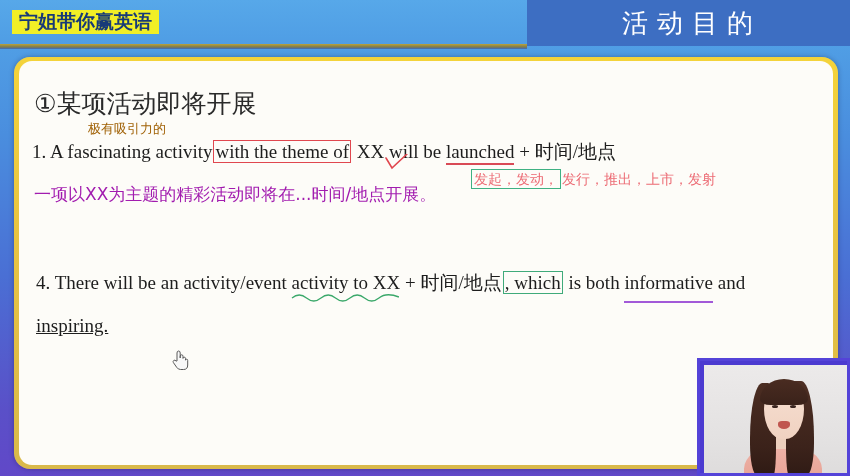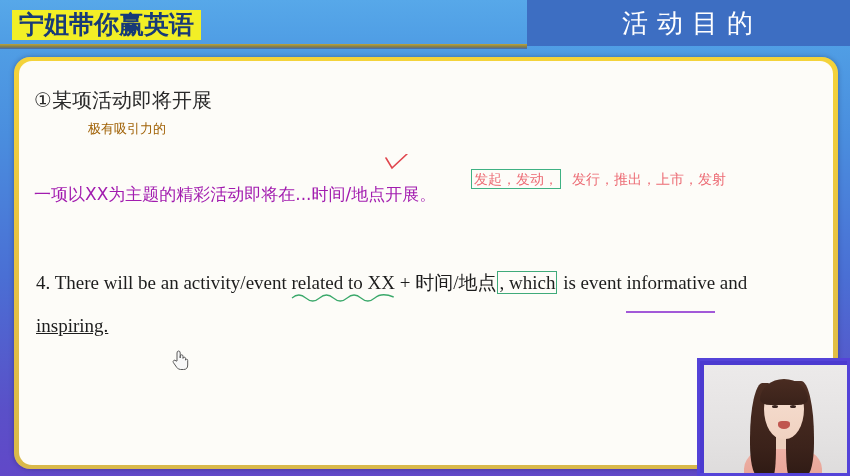--- a/index.html
+++ b/index.html
@@ -48,21 +48,21 @@
   }
   .brand-chip {
     position: absolute;
     left: 12px; top: 10px;
     background: #f2ef26;
     padding: 2px 7px 3px 7px;
     line-height: 1;
   }
   .brand-chip span {
     font-family: "DejaVu Sans", sans-serif;
-    font-size: 25px;
+    font-size: 19px;
     font-weight: bold;
     color: #173a78;
     letter-spacing: 0px;
     white-space: nowrap;
   }
   .header-title {
     position: absolute;
     left: 527px; top: 0;
     width: 289px; height: 46px;
     display: flex;
@@ -99,21 +99,21 @@
     inset: 0;
     overflow: hidden;
     border-radius: 13px;
   }
 
   
   .heading-cn {
     position: absolute;
     left: 15px; top: 26px;
     font-family: "DejaVu Sans", sans-serif;
-    font-size: 20px;
+    font-size: 25px;
     color: #2a2a2a;
     white-space: nowrap;
   }
 
   .hint-green {
     position: absolute;
     left: 69px; top: 59px;
     font-family: "DejaVu Sans", sans-serif;
     font-size: 13px;
     color: #a16207;
@@ -151,21 +151,21 @@
     border: 1.6px solid #3faa7a;
     padding: 0 1px;
     margin: 4px 1px;
   }
   .ul-red {
     border-bottom: 2px solid #d94a56;
     padding-bottom: 1px;
   }
   .ul-purple {
     border-bottom: 2px solid #a259d8;
-    padding-bottom: 18px;
+    padding-bottom: 8px;
   }
   .ul-green-wave {
     position: relative;
   }
   .ul-green-wave svg {
     position: absolute;
     left: 0; bottom: -8px;
     width: 100%;
     height: 9px;
     overflow: visible;
@@ -181,21 +181,21 @@
     position: absolute;
     left: 452px; top: 110px;
     font-family: "DejaVu Sans", sans-serif;
     font-size: 14px;
     color: #ec6b74;
     white-space: nowrap;
   }
   .anno-red .boxed {
     border: 1.6px solid #3fb183;
     padding: 1px 2px;
-    margin-right: 11px;
+    margin-right: 1px;
   }
 
   
   .cursor {
     position: absolute;
     left: 170px; top: 348px;
     width: 20px; height: 24px;
     pointer-events: none;
   }
 
@@ -298,30 +298,31 @@
     <div class="slide-inner">
 
       <div class="heading-cn">①某项活动即将开展</div>
 
       <div class="hint-green">极有吸引力的</div>
 
       <div class="anno-red">
         <span class="boxed">发起，发动，</span><span>发行，推出，上市，发射</span>
       </div>
 
+      <div class="en-line" id="line1"><span>1. A fascinating activity</span><span class="box-red">with the theme of</span><span> XX will be </span><span class="ul-red">launched</span><span> + 时间/地点</span></div>
 
       <svg class="red-check" viewBox="0 0 24 16">
         <path d="M1 4 L7 14 L22 0" stroke="#e0474f" stroke-width="1.6" fill="none" stroke-linecap="round"></path>
       </svg>
 
       <div class="cn-line" id="trans1">一项以XX为主题的精彩活动即将在...时间/地点开展。</div>
 
-      <div class="en-line" id="line2"><span>4. There will be an activity/event </span><span class="ul-green-wave"><span>related to XX</span><svg viewBox="0 0 120 9" preserveAspectRatio="none">
+      <div class="en-line" id="line2"><span>4. There will be an activity/event </span><span class="ul-green-wave"><span>activity to XX</span><svg viewBox="0 0 120 9" preserveAspectRatio="none">
               <path d="M0 6 Q8 0 16 6 T32 6 T48 6 T64 6 T80 6 T96 6 T118 5" stroke="#3aa86a" stroke-width="1.4" fill="none"></path>
-            </svg></span><span> + 时间/地点</span><span class="box-green">, which</span><span> is event </span><span class="ul-purple">informative</span><span> and</span></div>
+            </svg></span><span> + 时间/地点</span><span class="box-green">, which</span><span> is both </span><span class="ul-purple">informative</span><span> and</span></div>
 
       <div class="en-line" id="line2b">inspiring.</div>
 
 
     </div>
   </div>
 
   <svg class="cursor" viewBox="0 0 20 24">
     <path d="M7 13 L7 5 Q7 3 8.6 3 Q10.2 3 10.2 5 L10.2 10 L10.2 8.2 Q10.2 6.8 11.6 6.8 Q13 6.8 13 8.2 L13 10.4 Q13 9.2 14.3 9.2 Q15.5 9.2 15.5 10.5 L15.5 12.2 Q15.5 11.2 16.6 11.2 Q17.7 11.2 17.7 12.4 L17.7 17 Q17.7 21.5 13.6 21.5 L10.6 21.5 Q8 21.5 6.6 19.2 L3.4 14.6 Q2.6 13.2 3.8 12.4 Q5 11.6 6 13 Z" fill="#f8f8f8" stroke="#5a5a5a" stroke-width="1"></path>
   </svg>

